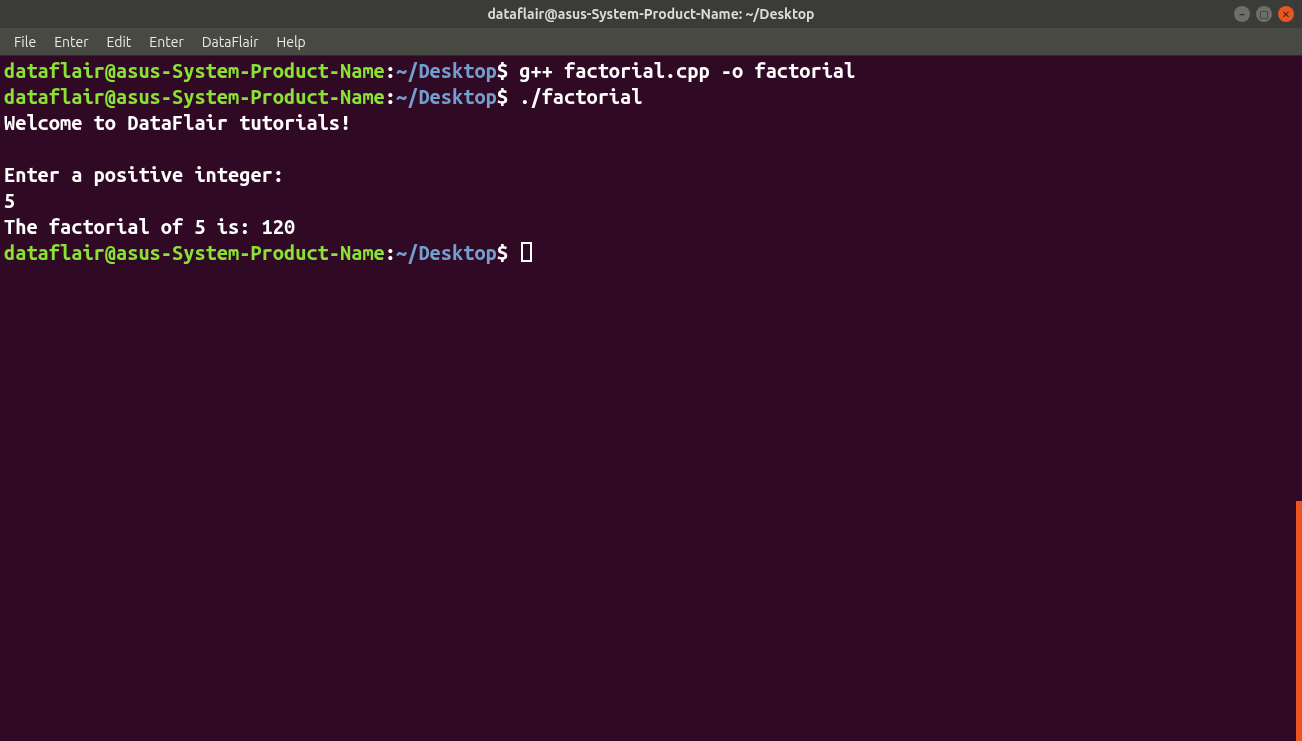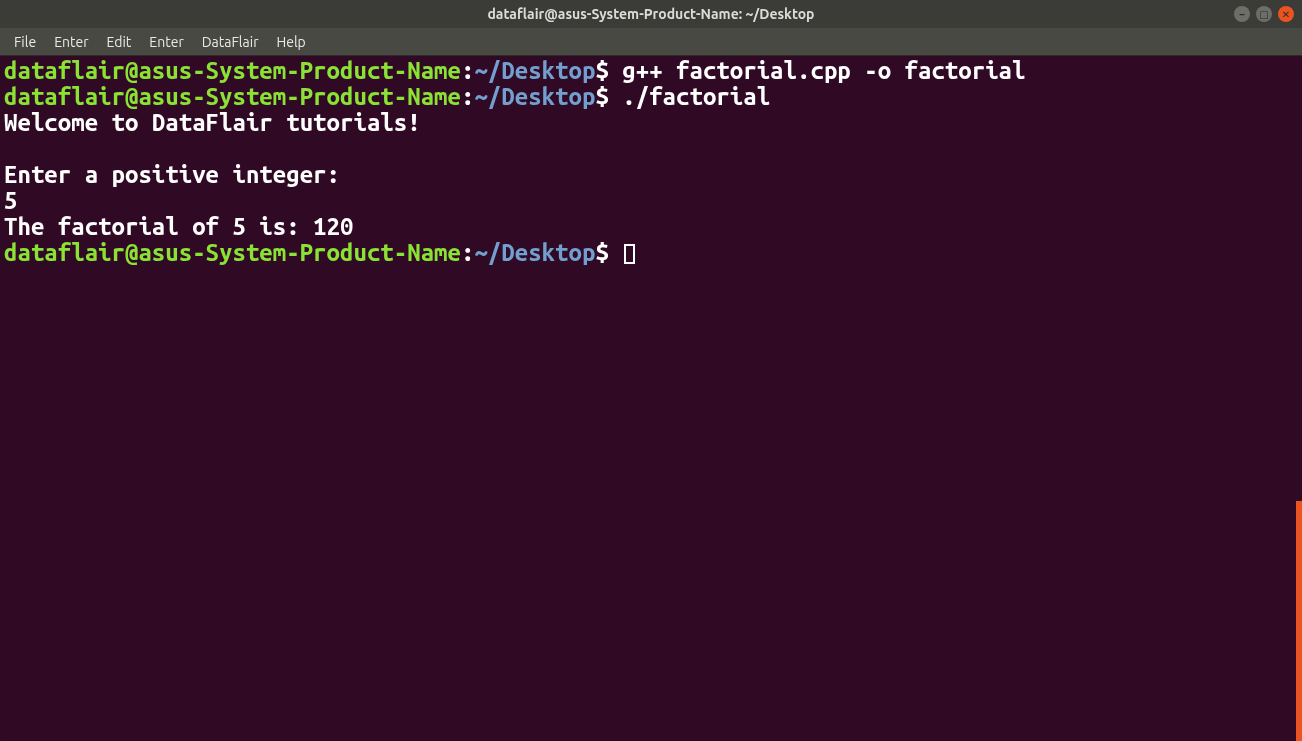--- a/index.html
+++ b/index.html
@@ -14,21 +14,21 @@
   .win-min { background: #6e6e69; }
   .win-max { background: #6e6e69; }
   .win-close { background: #e95420; }
   .menubar {
     height: 28px; background: #494943; display: flex; align-items: center; gap: 2px;
     padding: 0 6px; color: #e9e9e7; font-size: 14px; border-bottom: 1px solid #2b2b28;
   }
   .menu-item { padding: 2px 8px; cursor: pointer; }
   .terminal {
     flex: 1; background: #300a24; color: #ffffff; font-family: "Ubuntu Mono","DejaVu Sans Mono","Courier New",monospace;
-    font-size: 24px; line-height: 26px; padding: 2px 4px; white-space: pre; overflow: hidden; font-weight: bold; border-radius: 17px;
+    font-size: 20px; line-height: 26px; padding: 2px 4px; white-space: pre; overflow: hidden; font-weight: bold; border-radius: 17px;
   }
   .row { min-height: 26px; }
   .user { color: #8ae234; font-weight: bold; }
   .colon { color: #ffffff; font-weight: bold; }
   .path { color: #729fcf; font-weight: bold; }
   .dollar { color: #ffffff; font-weight: bold; }
   .cmd { color: #ffffff; }
   .out { color: #ffffff; text-align: center; }
   .cursor {
     display: inline-block; width: 11px; height: 20px; border: 2px solid #ffffff;

